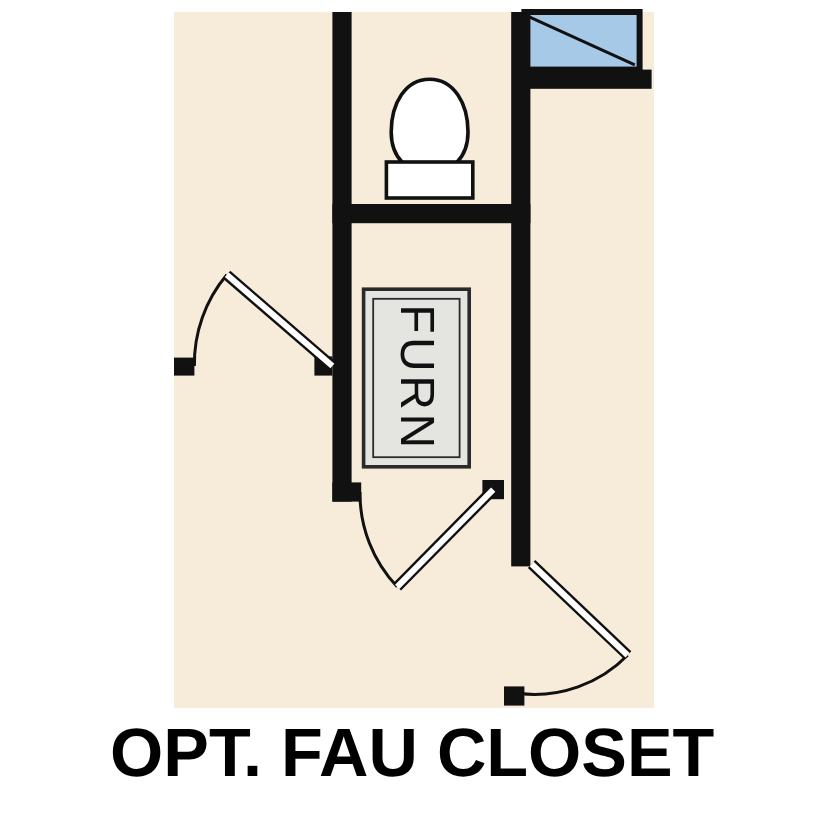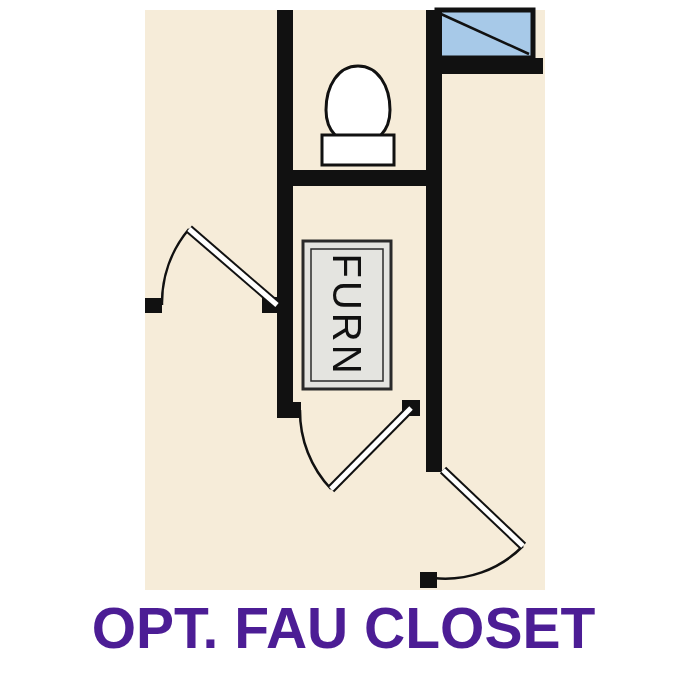--- a/index.html
+++ b/index.html
@@ -29,21 +29,21 @@
   .caption {
     position: absolute;
     left: 0;
     right: 0;
     top: 600px;
     text-align: center;
     font-family: "Liberation Sans", sans-serif;
     font-weight: bold;
     font-size: 57px;
     line-height: 1.0;
-    color: #4c1d95;
+    color: #000000;
     white-space: nowrap;
   }
 </style>
 </head>
 <body>
 
 <div class="stage">
 
   <svg class="plan-svg" width="687" height="600" viewBox="0 0 687 600">
 

